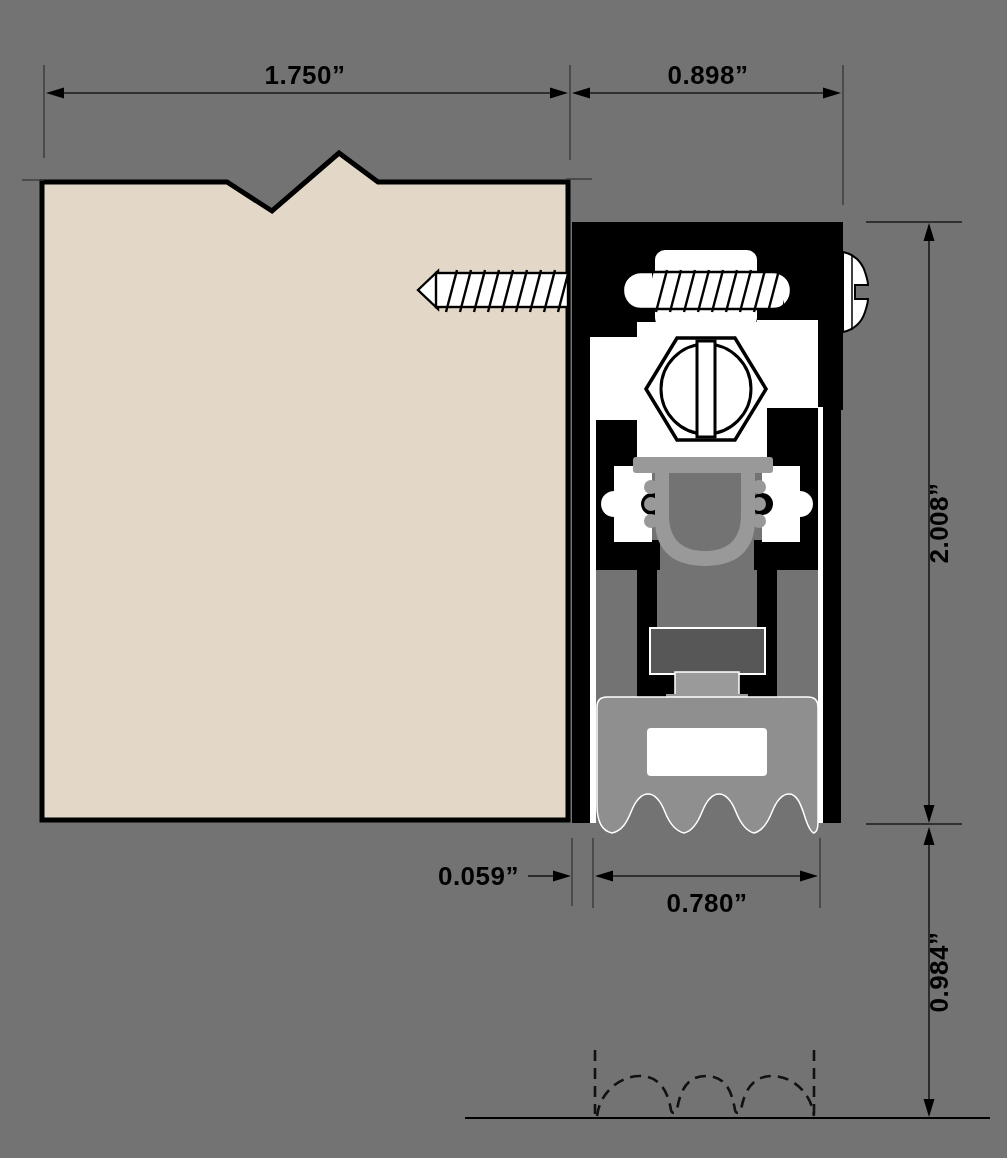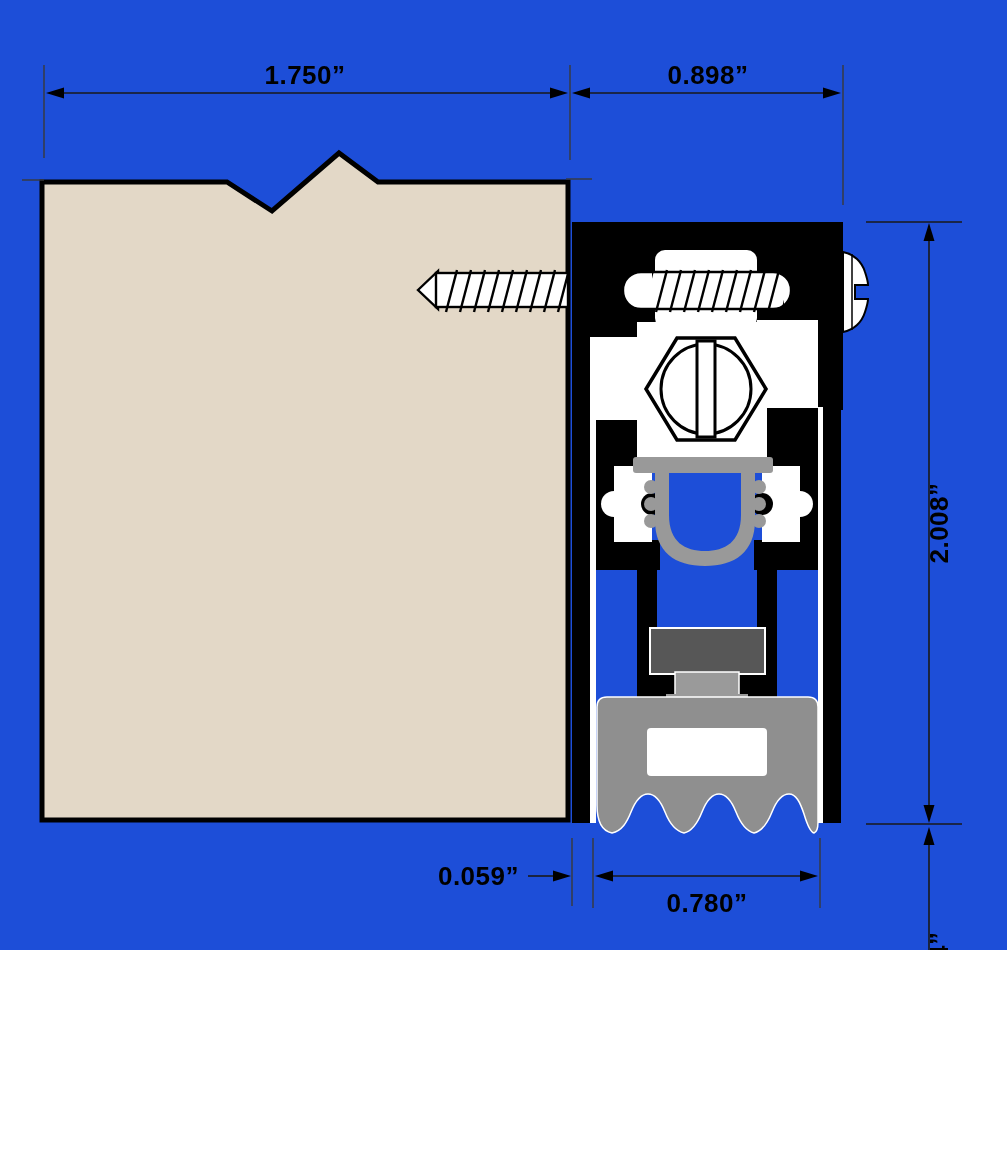--- a/index.html
+++ b/index.html
@@ -1,16 +1,16 @@
 <!DOCTYPE html>
 <html><head>
 <meta charset="utf-8">
 <style>
   html,body{margin:0;padding:0;background:#ffffff;}
-  .stage{position:relative;width:1007px;height:950px;background:#1d4ed8;
+  .stage{position:relative;width:1007px;height:1158px;background:#737373;
          font-family:"Liberation Sans", sans-serif;}
   svg{display:block;}
   .blk{fill:#000000;}
   .wht{fill:#ffffff;}
   .seal{fill:#8F8F8F;}
   .insert{fill:#999999;}
   .stem{fill:#9A9A9A;}
   .dkblk{fill:#575757;}
   .dim{stroke:#1a1a1a;stroke-width:1.6;fill:none;}
   .ext{stroke:#3a3a3a;stroke-width:1.4;fill:none;}

